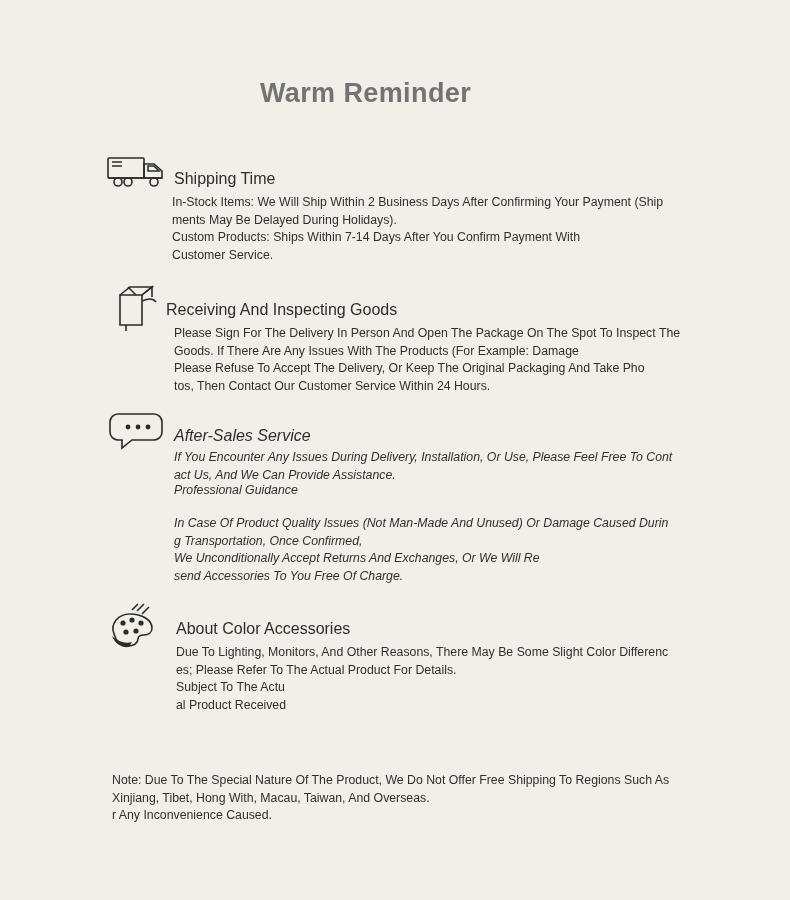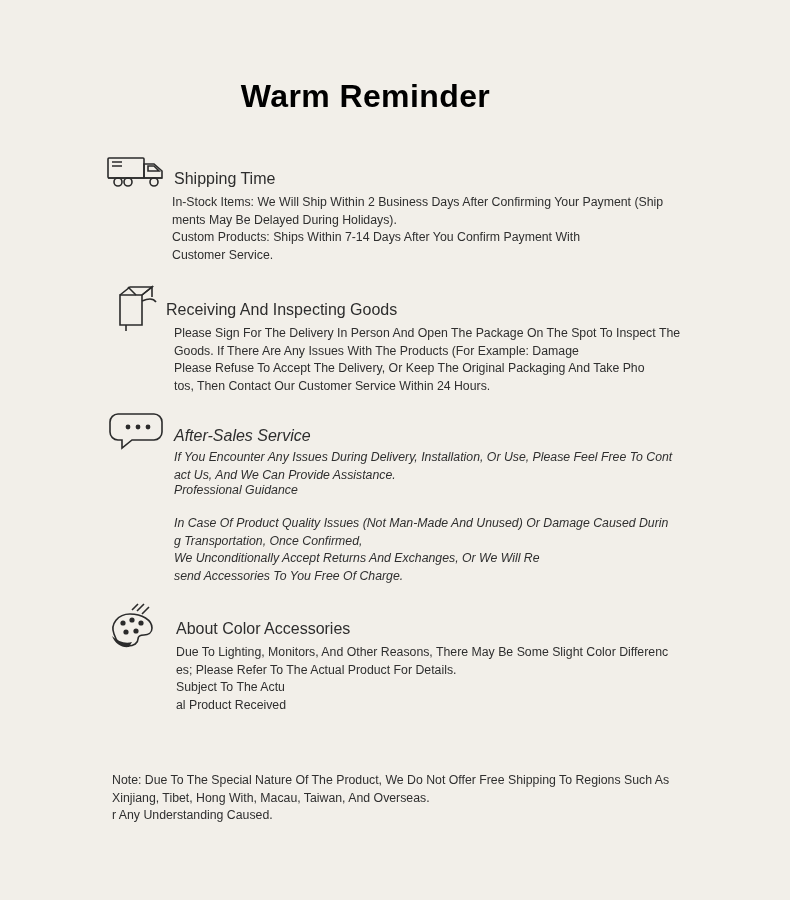--- a/index.html
+++ b/index.html
@@ -19,24 +19,24 @@
     width: 790px;
     height: 900px;
     box-sizing: border-box;
   }
   .title {
     position: absolute;
     left: 0;
     top: 78px;
     width: 731px;
     text-align: center;
-    font-size: 32px;
+    font-size: 27px;
     font-weight: bold;
     letter-spacing: 0.4px;
-    color: #000000;
+    color: #737373;
   }
 
   
   .section {
     position: absolute;
     left: 104px;
     width: 600px;
   }
   .sec-head {
     position: relative;
@@ -193,16 +193,16 @@
       <div class="line">Due To Lighting, Monitors, And Other Reasons, There May Be Some Slight Color Differenc</div>
       <div class="line">es; Please Refer To The Actual Product For Details.</div>
       <div class="line">Subject To The Actu</div>
       <div class="line">al Product Received</div>
     </div>
   </div>
 
   <div class="note">
     <div class="line">Note: Due To The Special Nature Of The Product, We Do Not Offer Free Shipping To Regions Such As</div>
     <div class="line">Xinjiang, Tibet, Hong With, Macau, Taiwan, And Overseas.</div>
-    <div class="line">r Any Understanding Caused.</div>
+    <div class="line">r Any Inconvenience Caused.</div>
   </div>
 
 </div>
 
 </body></html>

